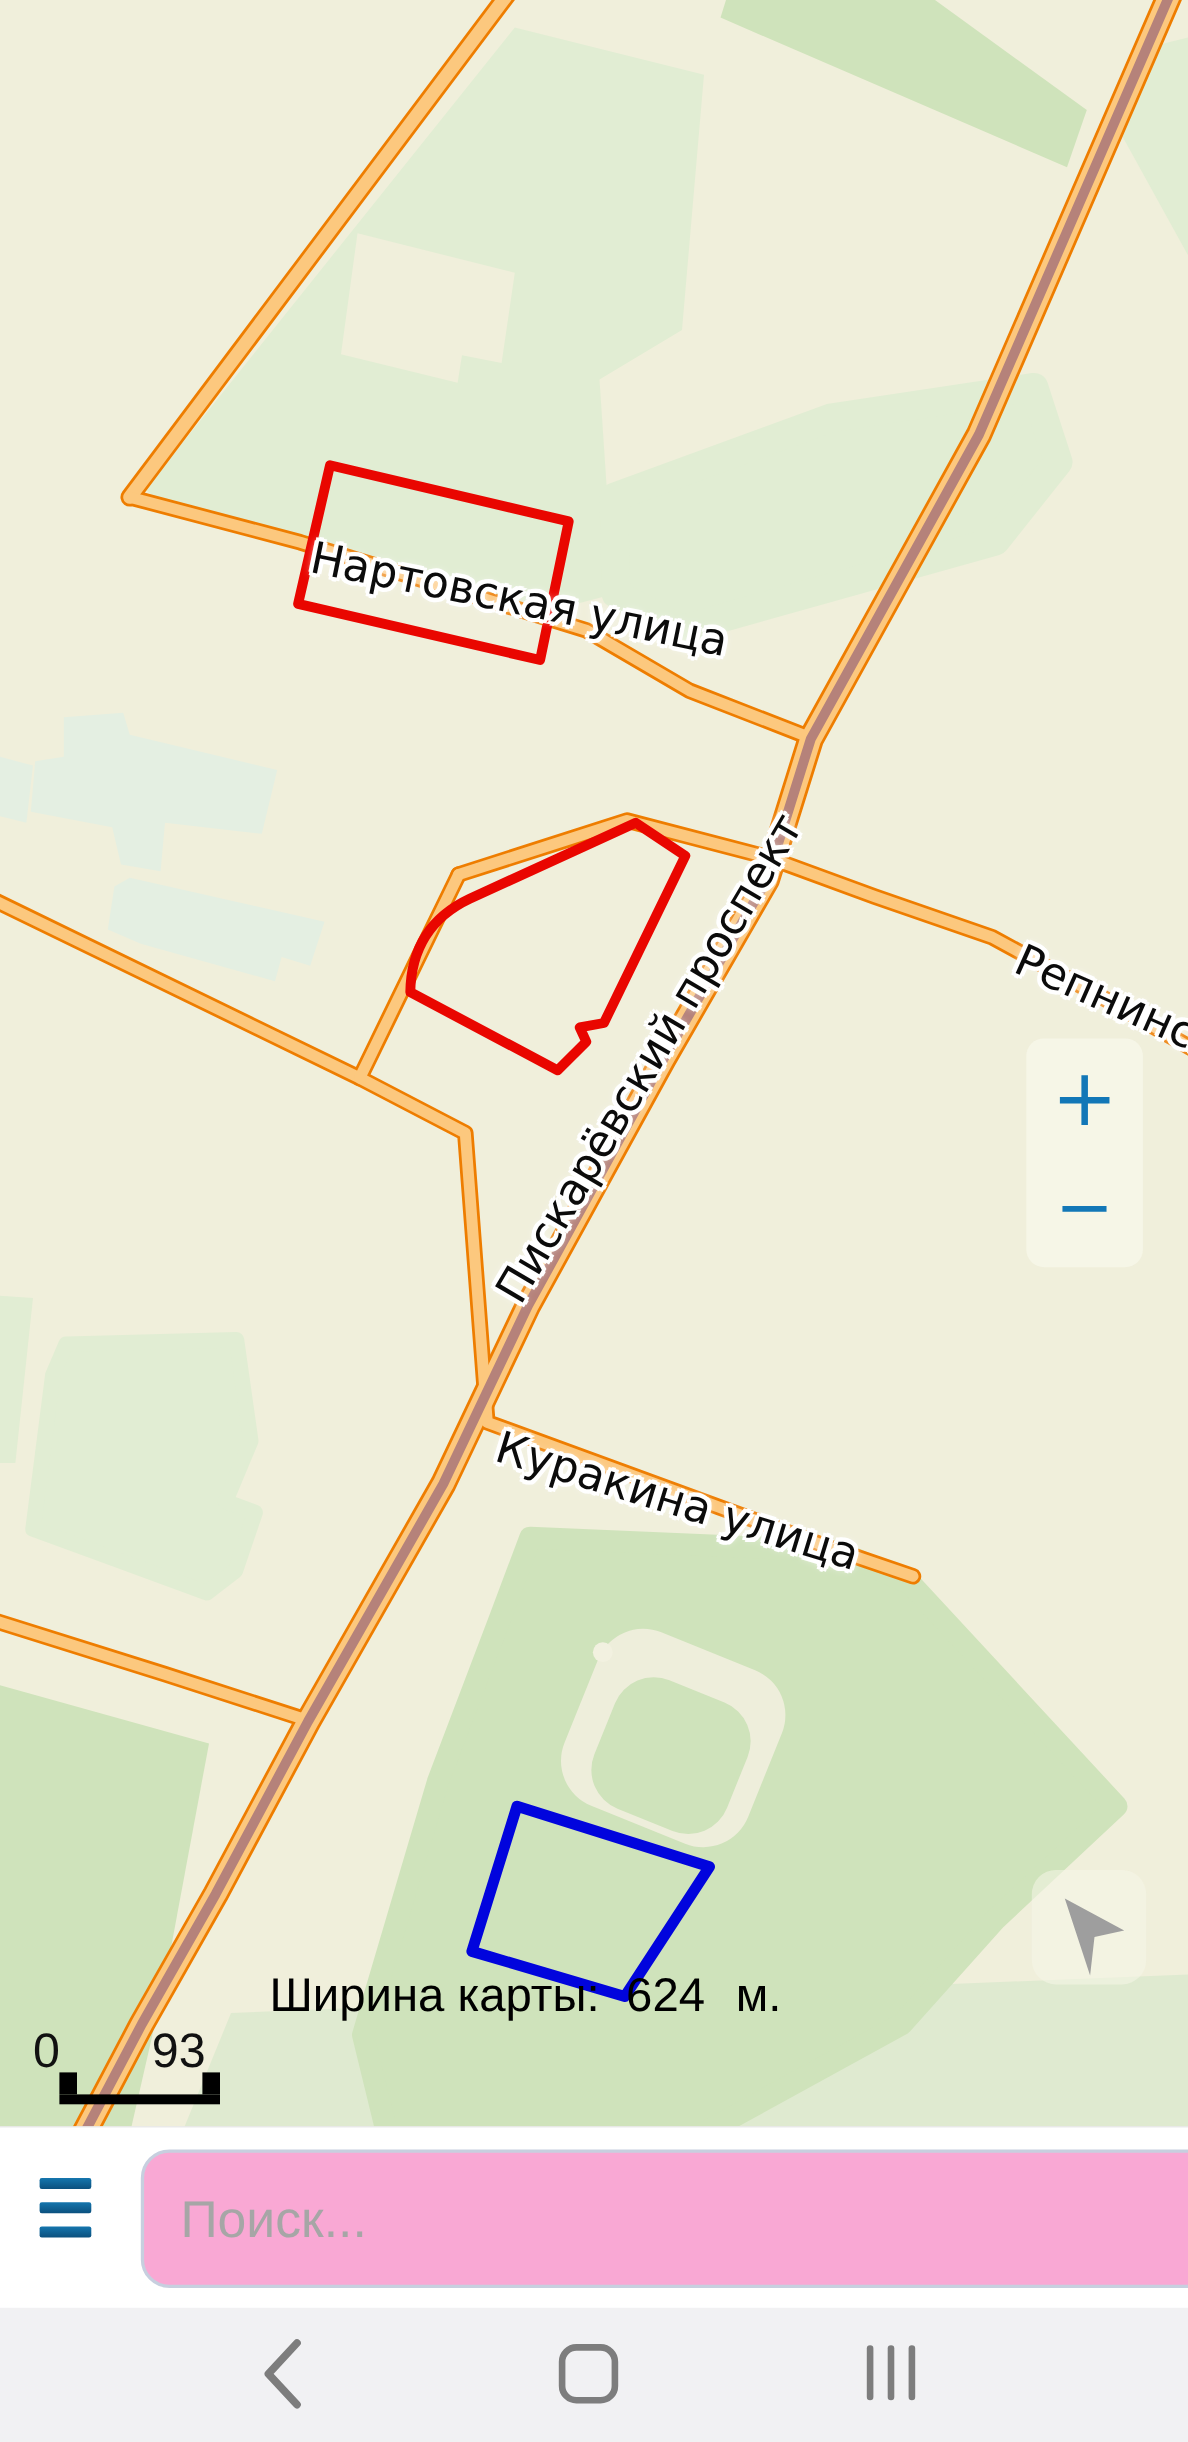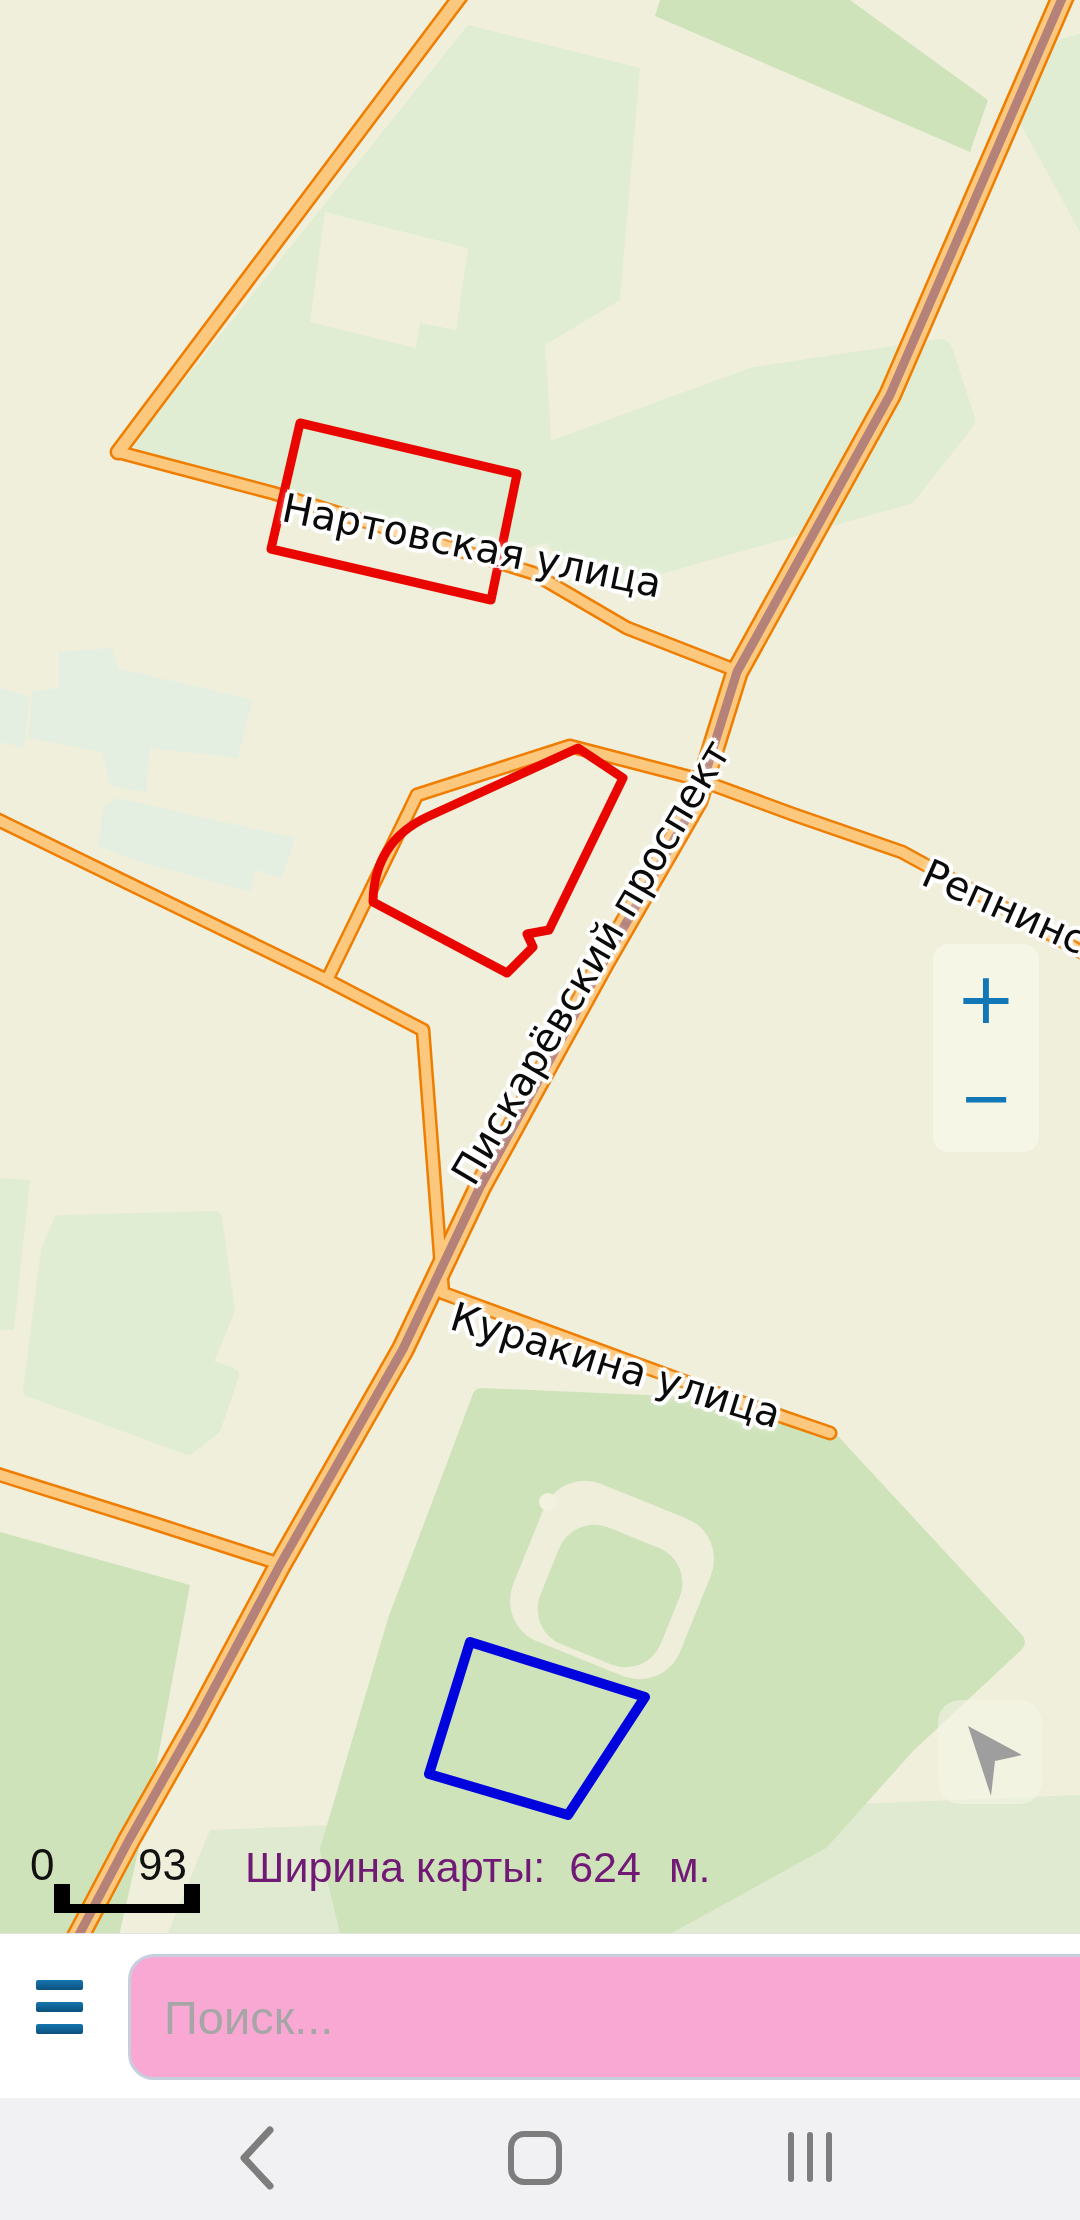--- a/index.html
+++ b/index.html
@@ -49,22 +49,22 @@
   #scale-bracket{
     position:absolute;left:54px;top:1893px;width:146px;height:20px;z-index:3;
     border-bottom:9px solid #000;box-sizing:border-box;
   }
   #scale-bracket::before,#scale-bracket::after{
     content:"";position:absolute;bottom:0;width:16px;height:20px;background:#000;
   }
   #scale-bracket::before{left:0;}
   #scale-bracket::after{right:0;}
   #map-width-info{
-    position:absolute;left:245px;top:1843px;z-index:3;
-    font:43px "Liberation Sans",sans-serif;color:#701a75;white-space:nowrap;
+    position:absolute;left:245px;top:1790px;z-index:3;
+    font:43px "Liberation Sans",sans-serif;color:#000000;white-space:nowrap;
   }
   #map-width-info .val{margin-left:24px;}
   #map-width-info .unit{margin-left:28px;}
 
   
   #search-panel{
     position:absolute;left:0;top:1933px;width:1080px;height:165px;z-index:5;
     background:#ffffff;border-top:1px solid #e3e3e3;
   }
   #menu-button{

